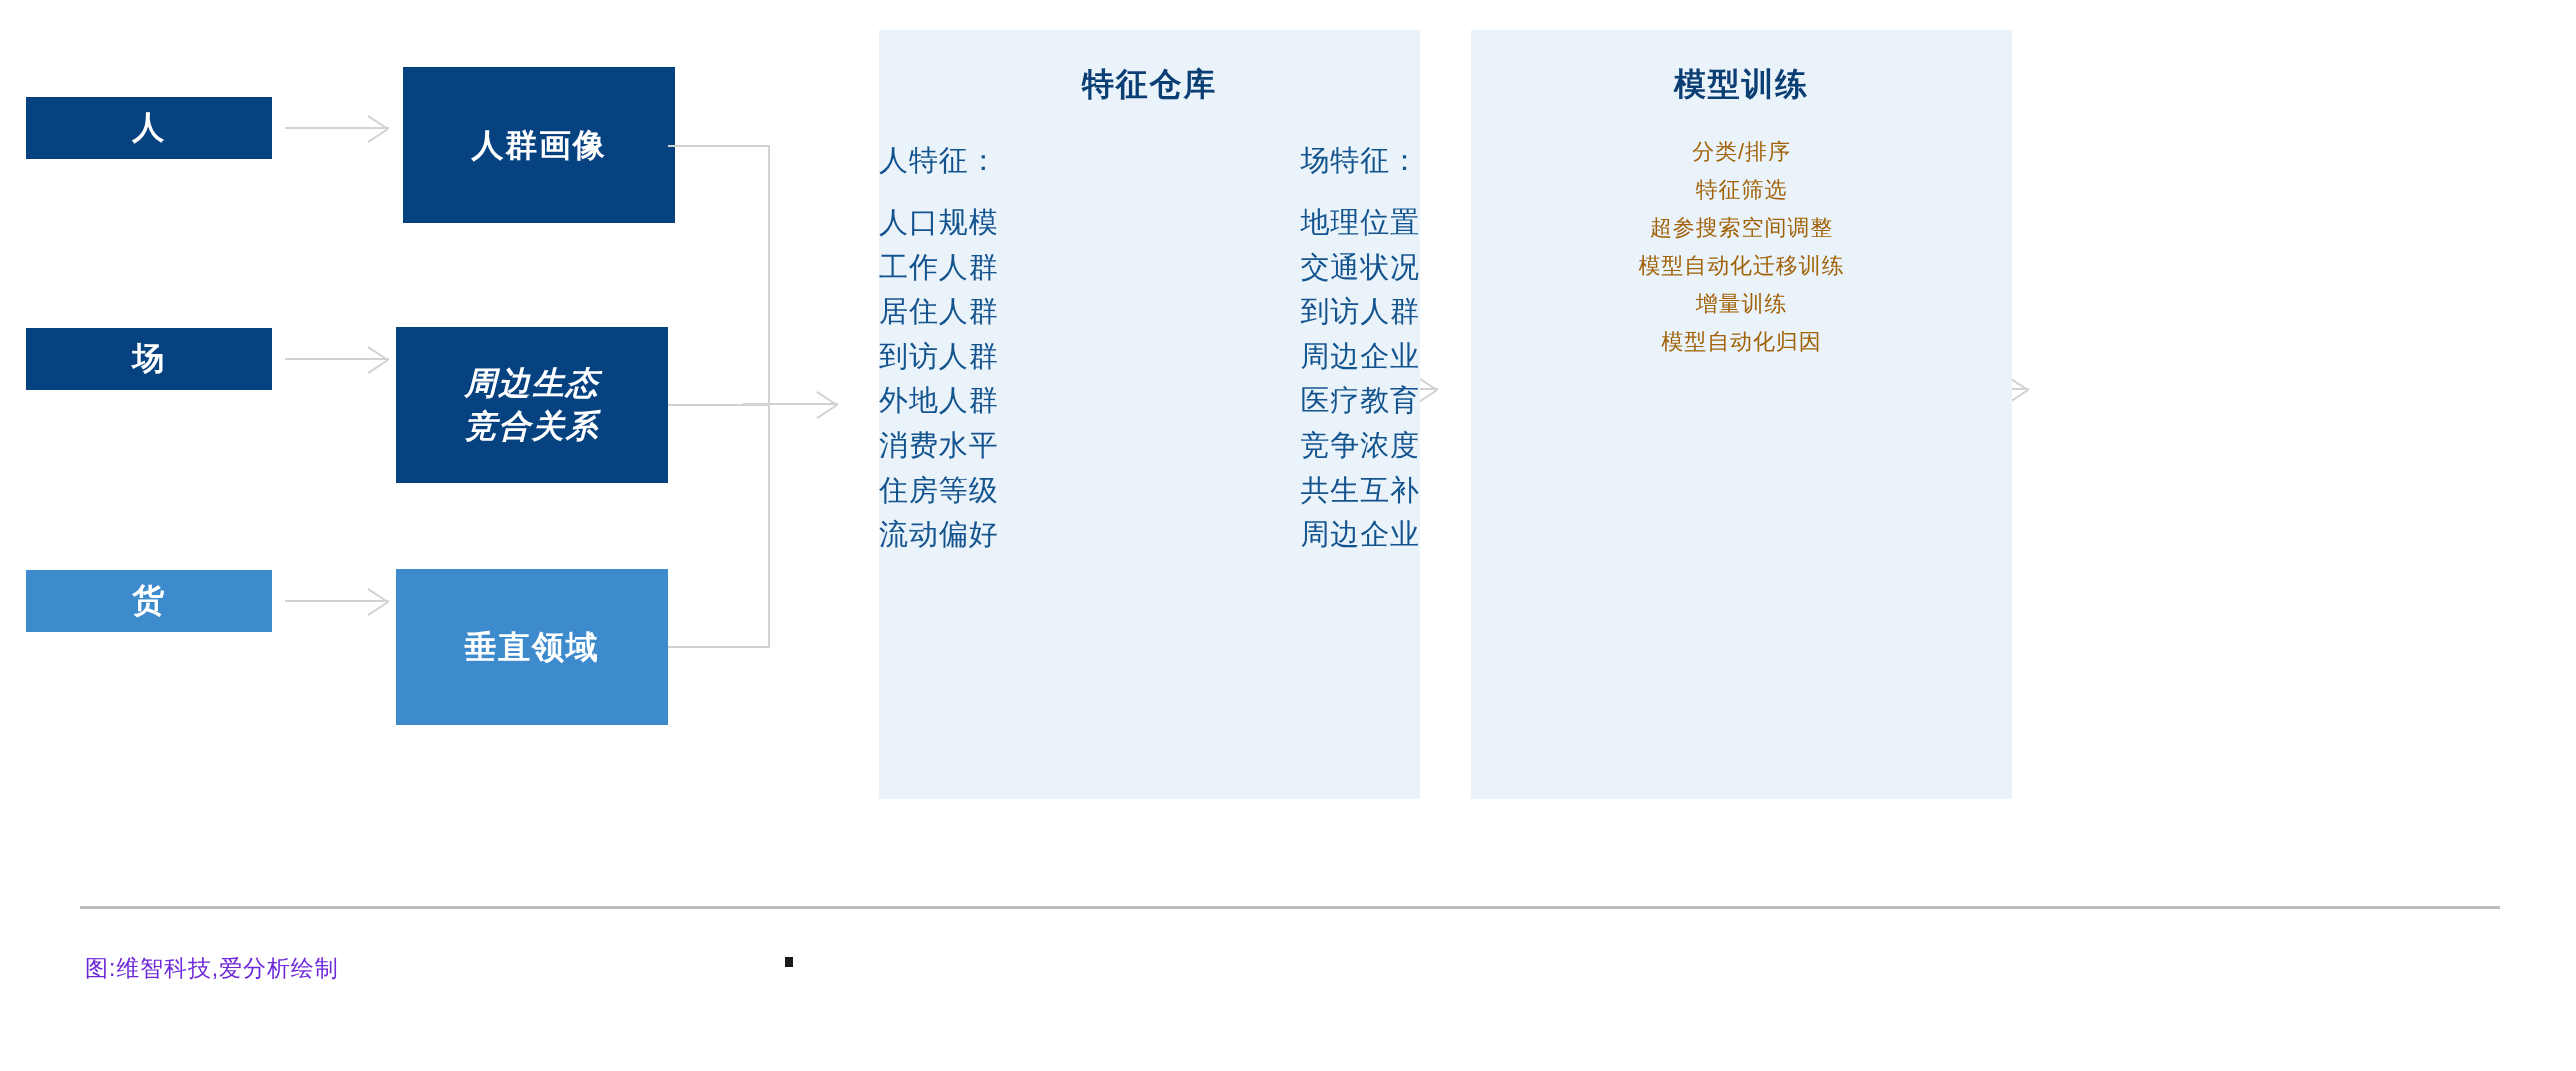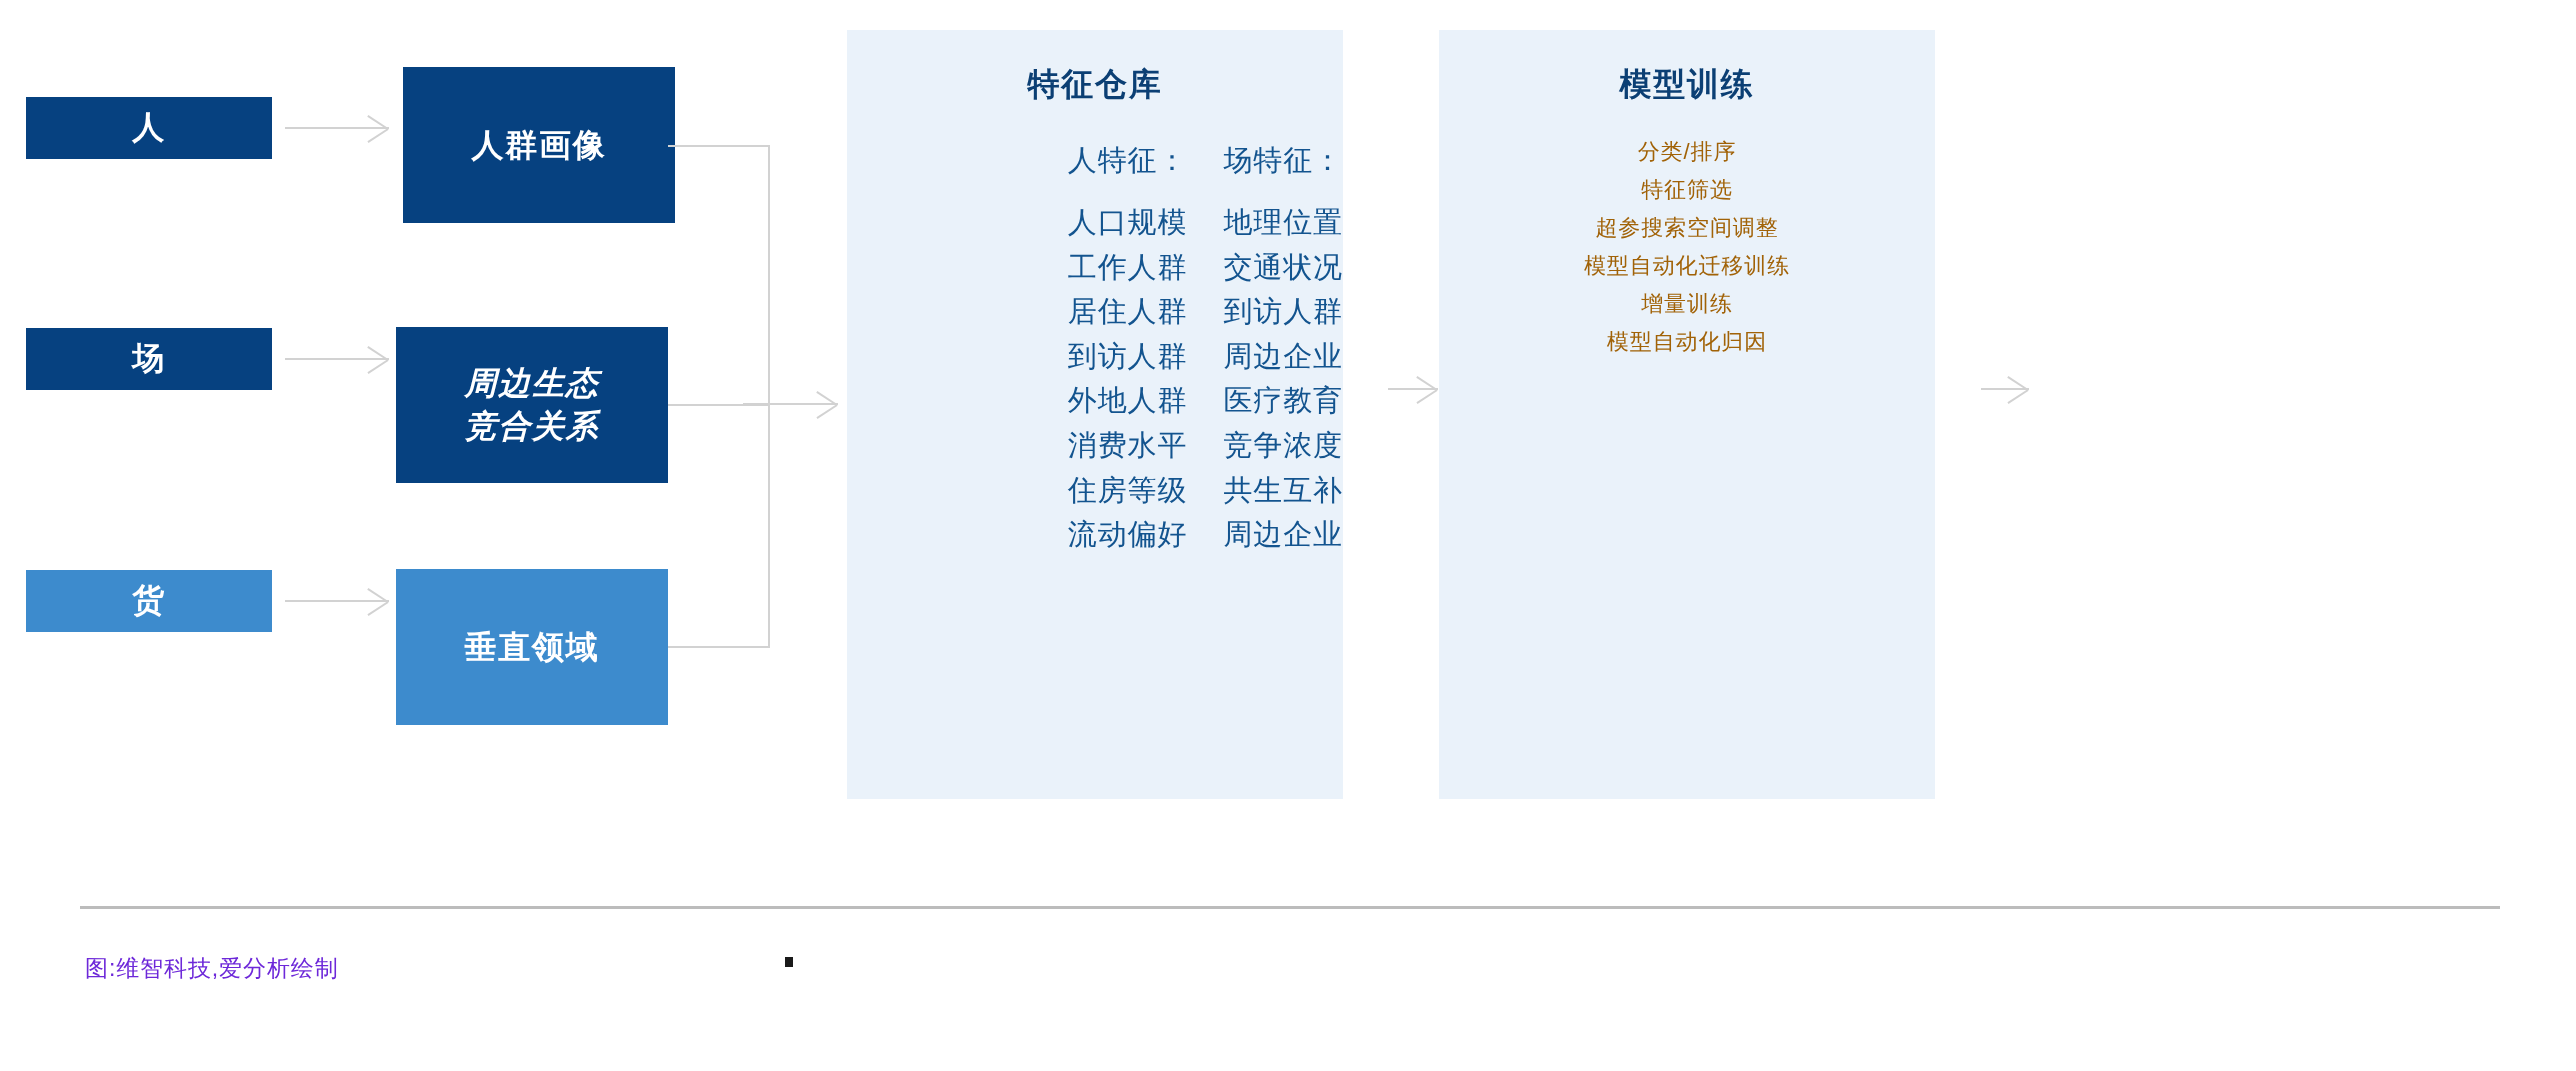--- a/index.html
+++ b/index.html
@@ -39,35 +39,36 @@
   .arrow .headt { top: 19px; transform-origin: right center; transform: rotate(-33deg); }
   .arrow .headb { top: 19px; transform-origin: right center; transform: rotate(33deg); }
 
   
   .bracket { position: absolute; }
   .bracket .vline { position: absolute; width: 1.7px; background: #d2d2d2; }
   .bracket .hline { position: absolute; height: 1.7px; background: #d2d2d2; }
 
   
   .panel {
-    position: absolute; top: 30px; height: 769px; width: 496px;
+    position: absolute; top: 30px; height: 769px; width: 541px;
     background: #eaf2fa;
+    margin-left: 32px;
   }
   #panel-feature { left: 847px; }
   #panel-train   { left: 1439px; }
   #panel-biz     { left: 2028px; }
 
   .panel-title {
     position: absolute; left: 0; right: 0; top: 33px;
     text-align: center; font-size: 32px; font-weight: bold;
     color: #0b3f74; letter-spacing: 1.7px;
   }
 
   
-  .feat-cols { position: absolute; left: 0; right: 0; top: 111px; display: flex; justify-content: flex-end; gap: 36px; }
+  .feat-cols { position: absolute; left: 0; right: 0; top: 111px; display: flex; justify-content: space-between; gap: 36px; }
   .feat-col  { display: flex; flex-direction: column; align-items: center; }
   .feat-head { font-size: 29px; color: #13548f; margin-bottom: 24px; letter-spacing: 0.9px; }
   .feat-item { font-size: 29px; color: #13548f; line-height: 1.18; margin-bottom: 10.4px; letter-spacing: 0.9px; white-space: nowrap; }
 
   
   .list-single { position: absolute; left: 0; right: 0; top: 109px; display: flex; flex-direction: column; align-items: center; }
   .list-single .li { font-size: 22px; color: #a16207; line-height: 1.18; margin-bottom: 12px; letter-spacing: 0.9px; white-space: nowrap; }
   .list-single .ellipsis { font-size: 29px; color: #13548f; letter-spacing: 5.2px; margin-top: 12px; }
 
   

